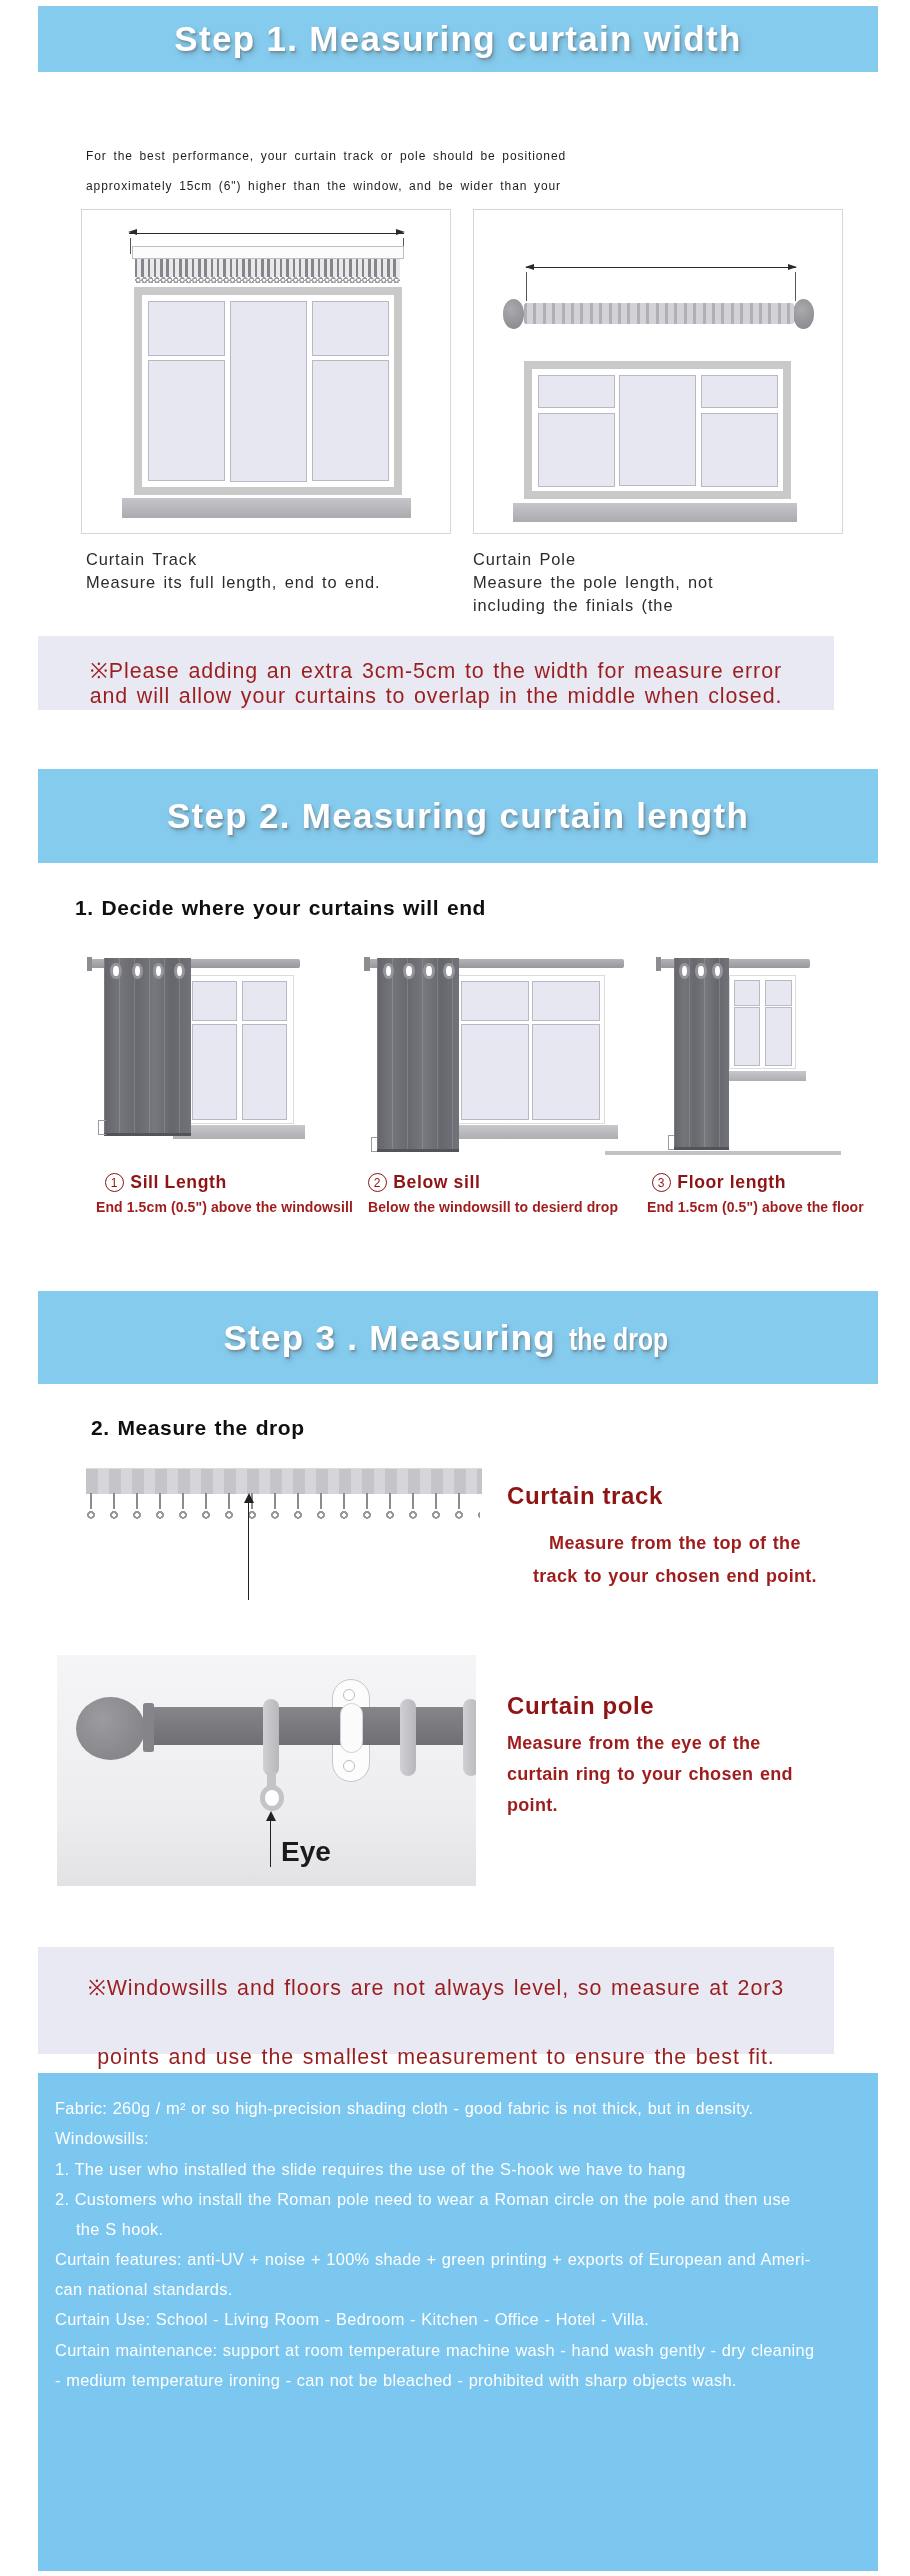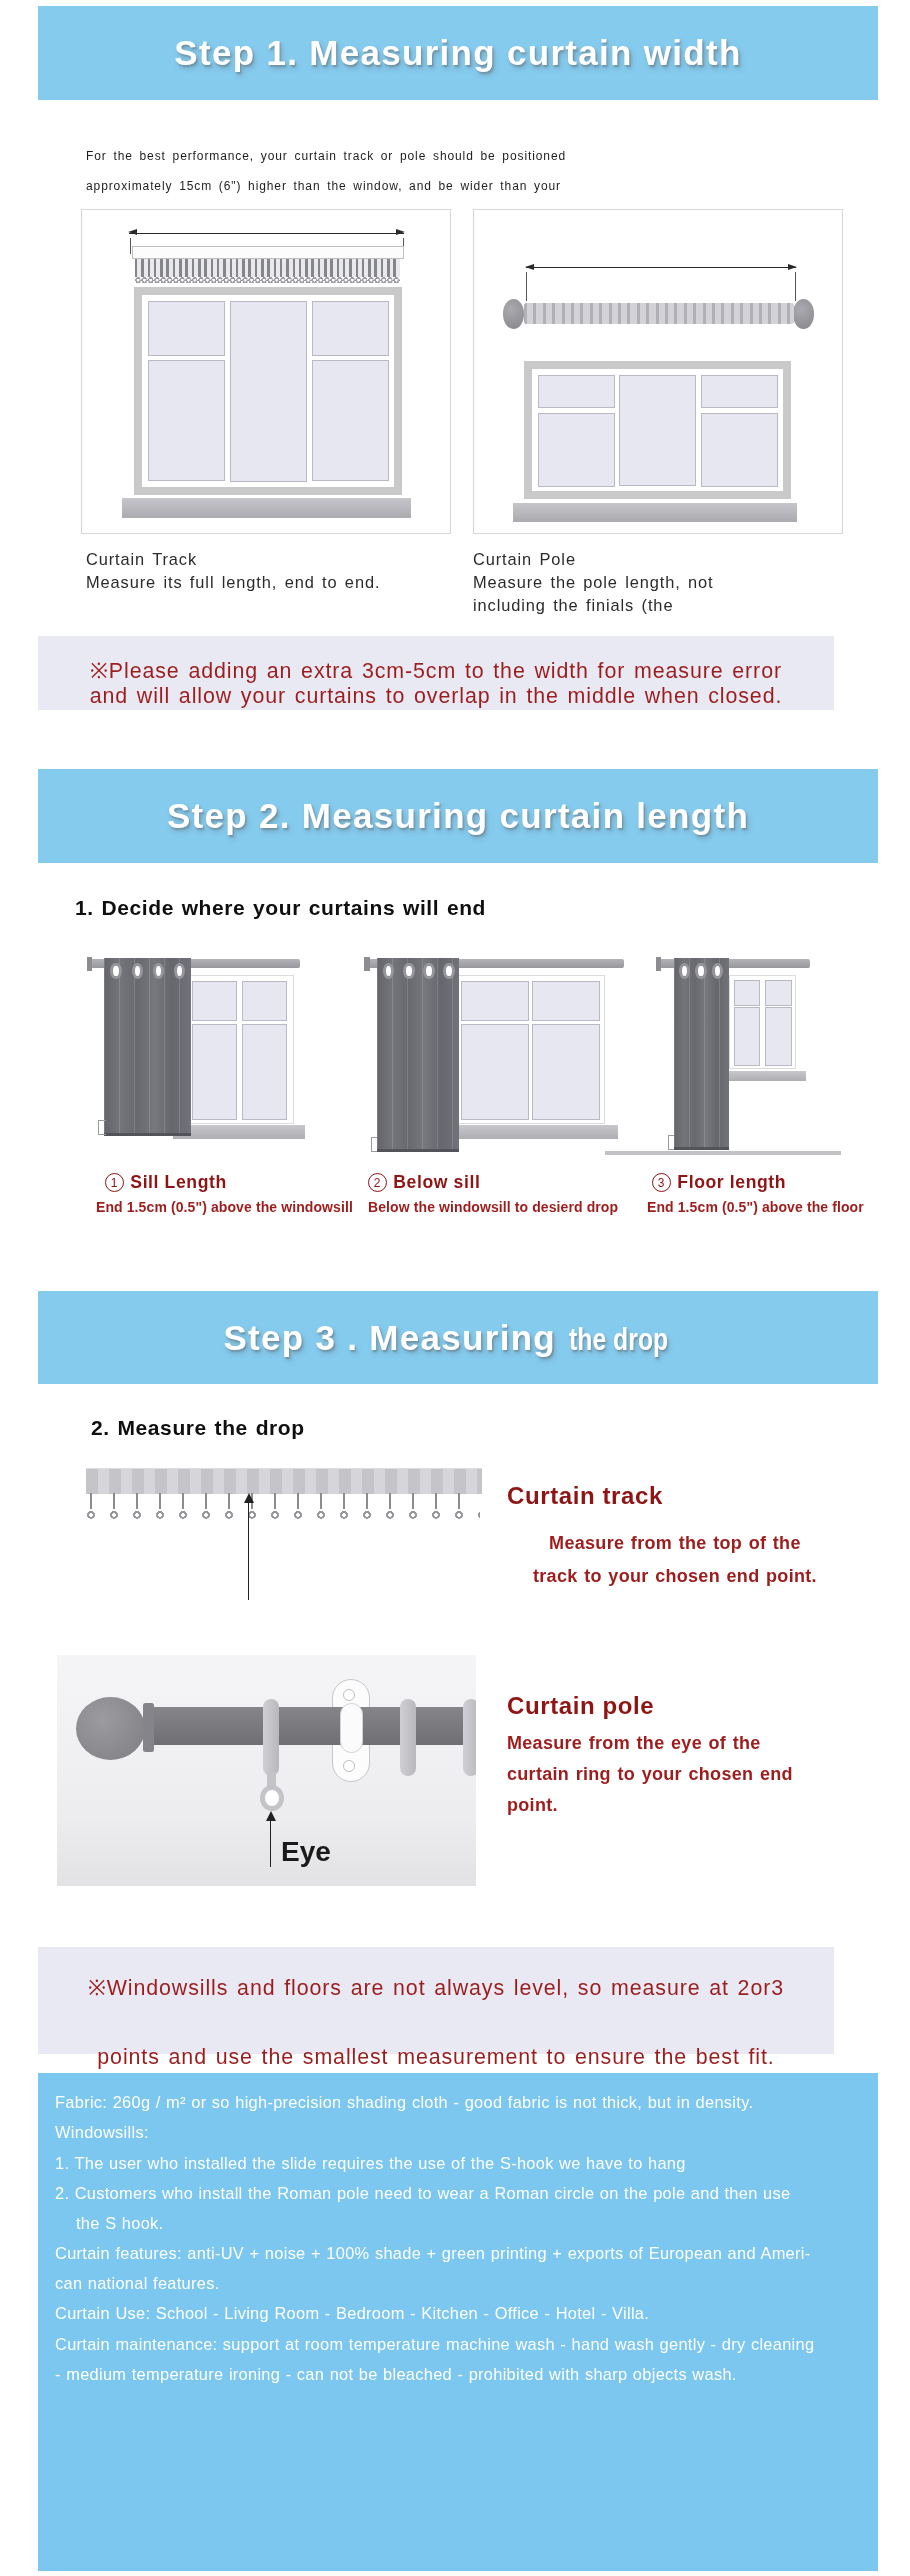--- a/index.html
+++ b/index.html
@@ -2,21 +2,21 @@
 <html style="font-size:10px"><head>
 <meta charset="utf-8">
 <style>
   html,body{margin:0;padding:0;background:#ffffff;}
   #canvas{position:relative;width:910px;height:2576px;background:#ffffff;
           font-family:"Liberation Sans", sans-serif;overflow:hidden;}
 
   
   .banner{position:absolute;left:38px;width:840px;background:#85CBEE;
           display:flex;align-items:center;justify-content:center;}
-  #banner1{top:6.3px;height:94px;text-align:right;}
+  #banner1{top:6.3px;height:66px;text-align:right;}
   #banner2{top:769px;height:94px;}
   #banner3{top:1291px;height:93px;}
   .banner-text{color:#ffffff;font-size:35px;font-weight:bold;letter-spacing:1.3px;
                text-shadow:1.3px 1.9px 1.9px rgba(100,120,132,.6),2.5px 3.8px 5px rgba(100,120,132,.35);
                white-space:nowrap;}
   .banner-suffix{display:inline-block;transform:scaleX(.8);transform-origin:left center;
                  font-size:31px;margin-left:12.6px;letter-spacing:0;}
 
   
   .intro{position:absolute;left:86px;top:141px;font-size:12px;color:#1e1e1e;
@@ -138,21 +138,21 @@
                  background:linear-gradient(90deg,#CFCFD4,#B7B7BC);}
   #poleFig .r1{left:206px;} #poleFig .r2{left:343px;} #poleFig .r3{left:406px;}
   #poleFig .conn{position:absolute;left:210px;top:117px;width:8.8px;height:16.4px;background:#C3C3C8;}
   #poleFig .eyeRing{position:absolute;left:203px;top:130px;width:24px;height:26.4px;border:5.7px solid #C3C3C8;
                     border-radius:50%;background:#fff;box-sizing:border-box;}
   #eyeArrow{left:213px;top:165px;height:47px;}
   #eyeLabel{position:absolute;left:224px;top:181px;font-size:28px;font-weight:bold;color:#1A1A1A;}
 
   
   #infoBox{position:absolute;left:38px;top:2073px;width:840px;height:498px;background:#7CC7EF;}
-  .infoLine{position:absolute;left:17px;font-size:16.4px;color:#ffffff;letter-spacing:0.3px;word-spacing:0.6px;white-space:nowrap;}
+  .infoLine{position:absolute;left:17px;font-size:16.4px;color:#ffffff;letter-spacing:0.3px;word-spacing:0.6px;white-space:nowrap;margin-top:6px;}
 </style>
 </head>
 <body>
 
 <div id="canvas">
 
   <div class="banner" id="banner1">
     <div class="banner-text">Step 1. Measuring curtain width</div>
   </div>
 
@@ -341,20 +341,20 @@
     <div class="noteText" style="top:54px;margin-top:44px;">points and use the smallest measurement to ensure the best fit.</div>
   </div>
 
   <div id="infoBox">
     <div class="infoLine" style="top:20px;">Fabric: 260g / m² or so high-precision shading cloth - good fabric is not thick, but in density.</div>
     <div class="infoLine" style="top:50px;">Windowsills:</div>
     <div class="infoLine" style="top:81px;">1. The user who installed the slide requires the use of the S-hook we have to hang</div>
     <div class="infoLine" style="top:111px;">2. Customers who install the Roman pole need to wear a Roman circle on the pole and then use</div>
     <div class="infoLine" style="top:141px;left:38px;">the S hook.</div>
     <div class="infoLine" style="top:171px;">Curtain features: anti-UV + noise + 100% shade + green printing + exports of European and Ameri-</div>
-    <div class="infoLine" style="top:201px;">can national features.</div>
+    <div class="infoLine" style="top:201px;">can national standards.</div>
     <div class="infoLine" style="top:231px;">Curtain Use: School - Living Room - Bedroom - Kitchen - Office - Hotel - Villa.</div>
     <div class="infoLine" style="top:262px;">Curtain maintenance: support at room temperature machine wash - hand wash gently - dry cleaning</div>
     <div class="infoLine" style="top:292px;">- medium temperature ironing - can not be bleached - prohibited with sharp objects wash.</div>
   </div>
 
 </div>
 
 
 </body></html>

